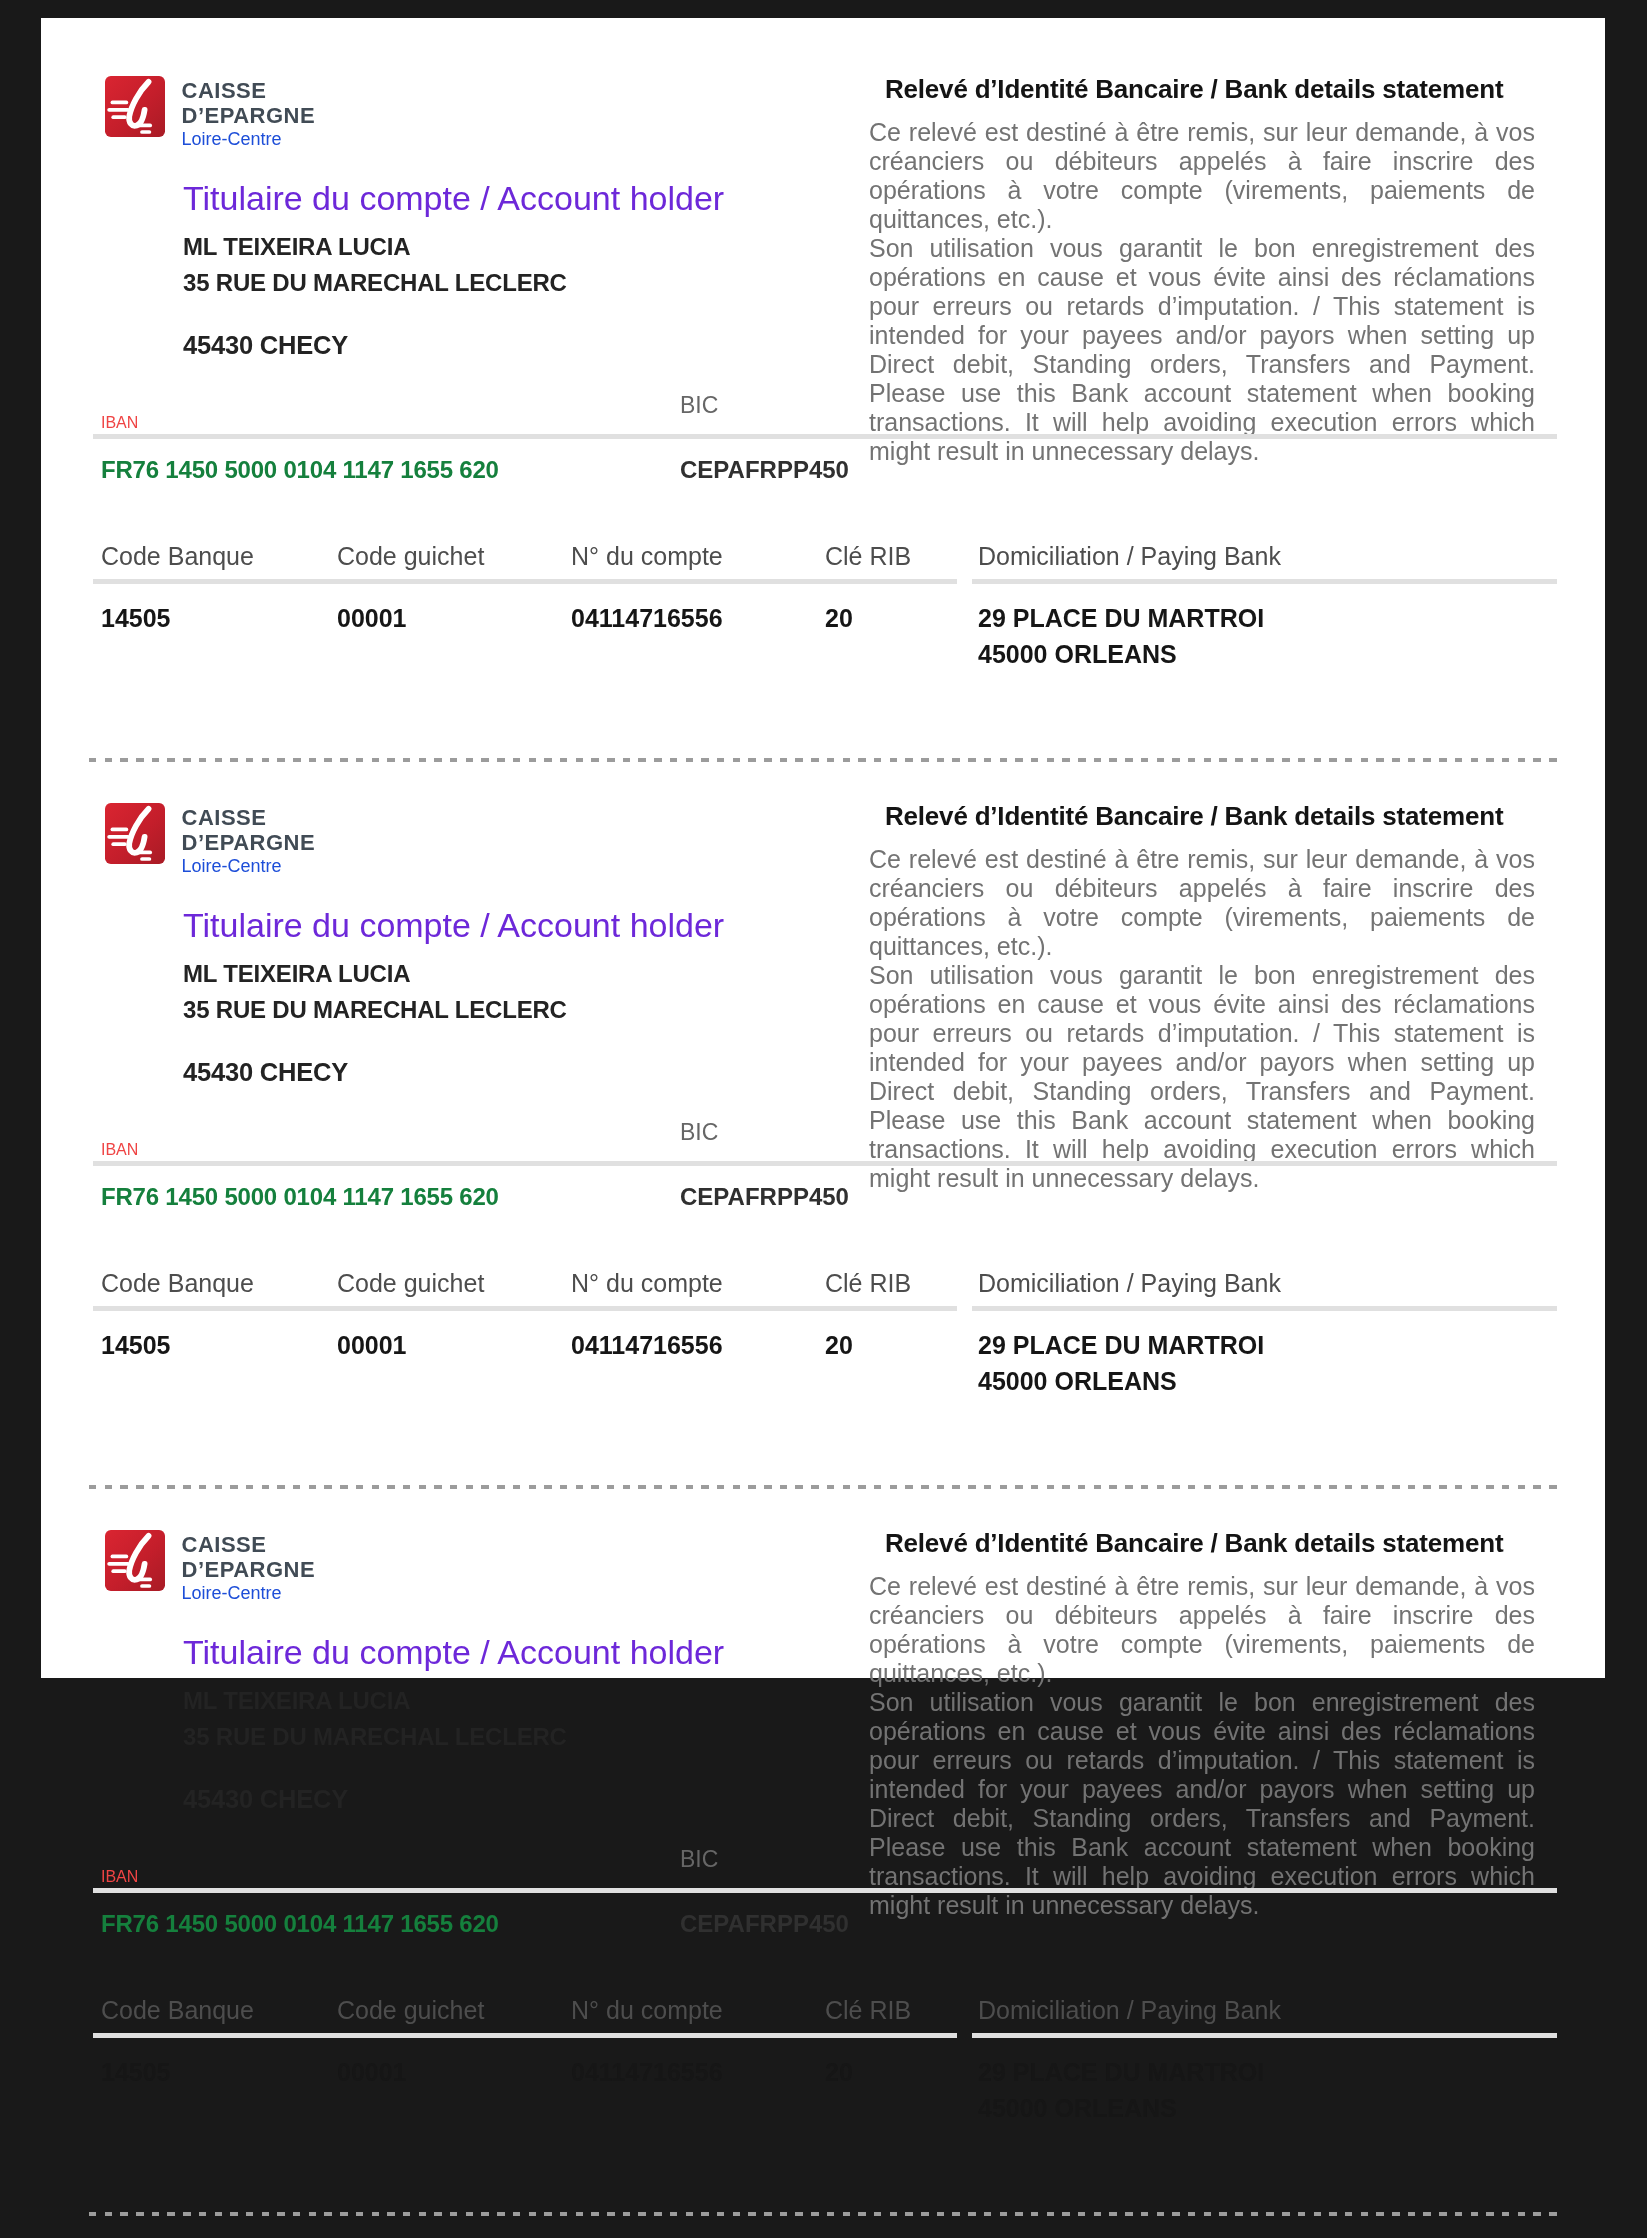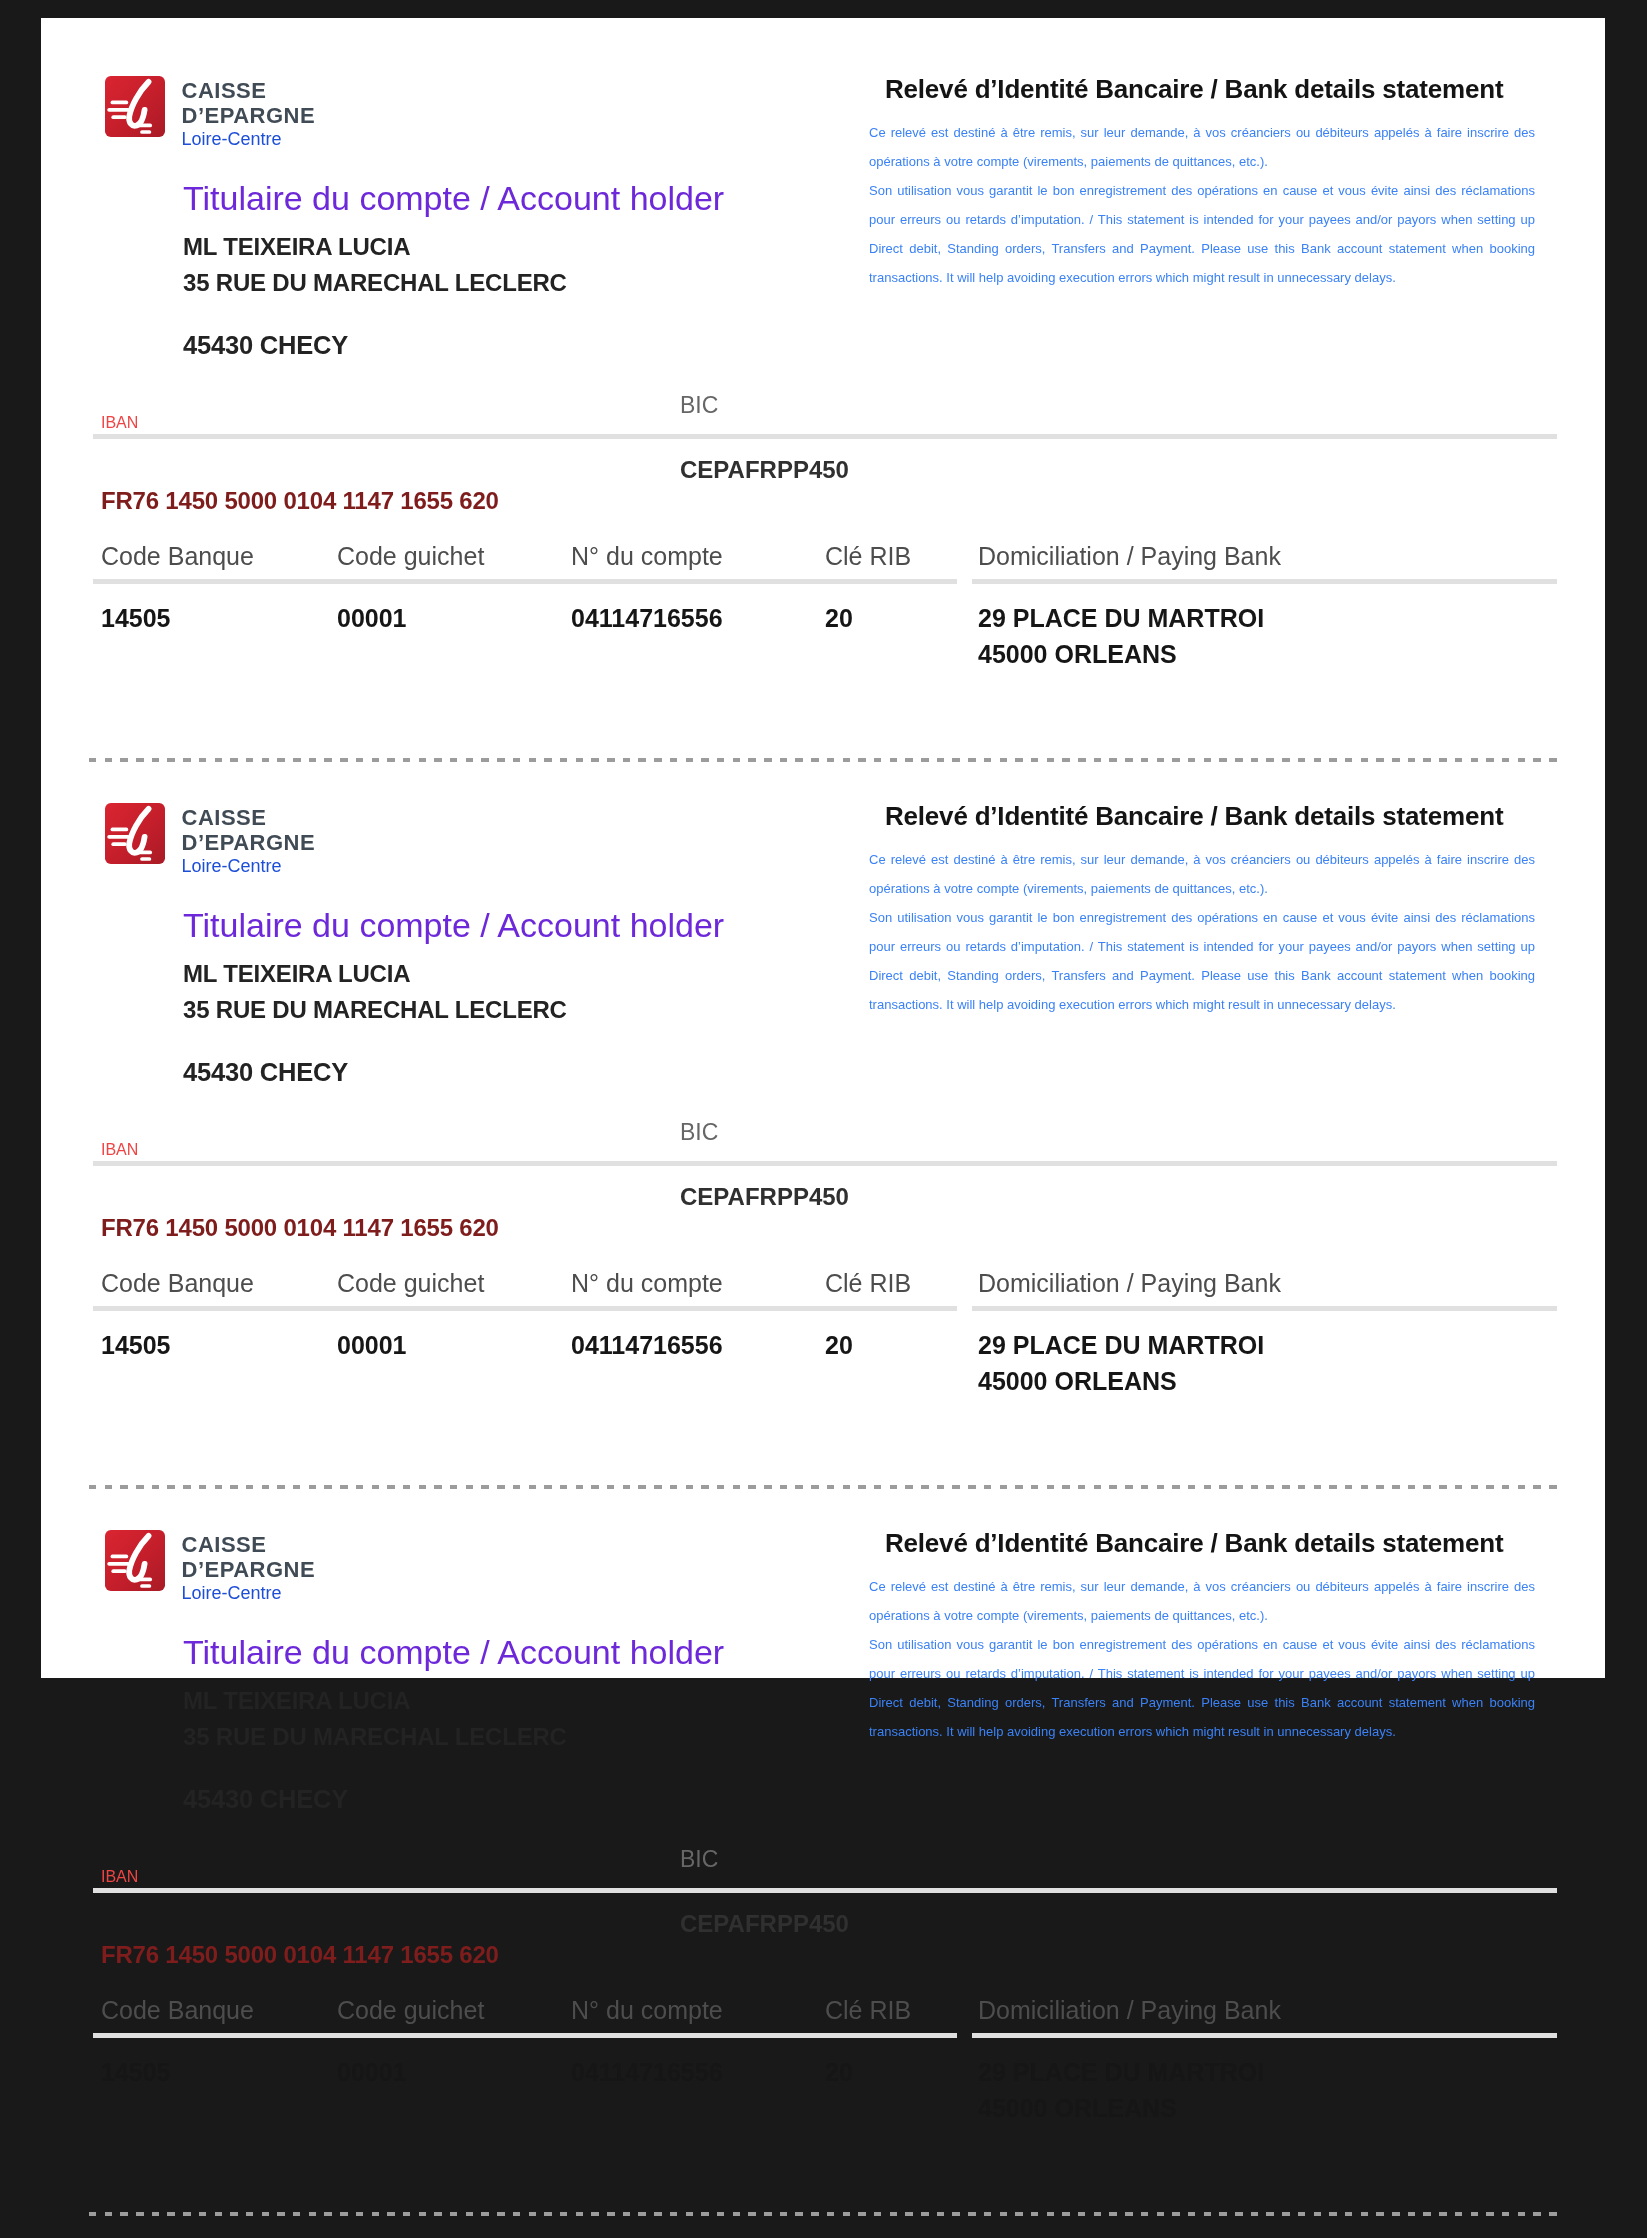--- a/index.html
+++ b/index.html
@@ -41,22 +41,22 @@
   }
   .brand-region { font-size: 18px; color: #1d4ed8; line-height: 23px; }
 
   
   .statement { position: absolute; left: 828px; top: 0; width: 666px; }
   .statement-title {
     font-size: 26px; font-weight: bold; color: #141414;
     margin: 0 0 14px 16px; letter-spacing: -0.2px; line-height: 30px;
   }
   .statement p {
-    margin: 0; font-size: 13px; line-height: 29px;
-    color: #3b82f6; text-align: justify;
+    margin: 0; font-size: 25px; line-height: 29px;
+    color: #737373; text-align: justify;
   }
 
   
   .holder { position: absolute; left: 142px; top: 105px; }
   .holder-label { font-size: 34px; color: #6d28d9; margin-bottom: 10.7px; }
   .holder-name, .holder-address {
     font-size: 24px; font-weight: bold; color: #232323; line-height: 36px;
     letter-spacing: -0.2px;
   }
   .holder-city {
@@ -64,21 +64,21 @@
     letter-spacing: -0.2px;
   }
 
   
   .iban-label { position: absolute; left: 60px; top: 318px; font-size: 16px; color: #ef4444; margin-top: 22px; }
   .bic-label  { position: absolute; left: 639px; top: 318px; font-size: 23px; color: #666666; }
   .rule-iban {
     position: absolute; left: 52px; top: 360px; width: 1464px; height: 5px;
     background: #e0e0e0;
   }
-  .iban-value { position: absolute; left: 60px; top: 382px; font-size: 24px; font-weight: bold; color: #7f1d1d; letter-spacing: -0.2px; margin-top: 31px; }
+  .iban-value { position: absolute; left: 60px; top: 382px; font-size: 24px; font-weight: bold; color: #15803d; letter-spacing: -0.2px; }
   .bic-value  { position: absolute; left: 639px; top: 382px; font-size: 24px; font-weight: bold; color: #303030; }
 
   
   .th { position: absolute; top: 468px; font-size: 25px; color: #4d4d4d; }
   .td { position: absolute; top: 526px; font-size: 25px; font-weight: bold; color: #161616; line-height: 36px; }
   .col-1 { left: 60px; }
   .col-2 { left: 296px; }
   .col-3 { left: 530px; }
   .col-4 { left: 784px; text-align: center; }
   .col-5 { left: 937px; }

